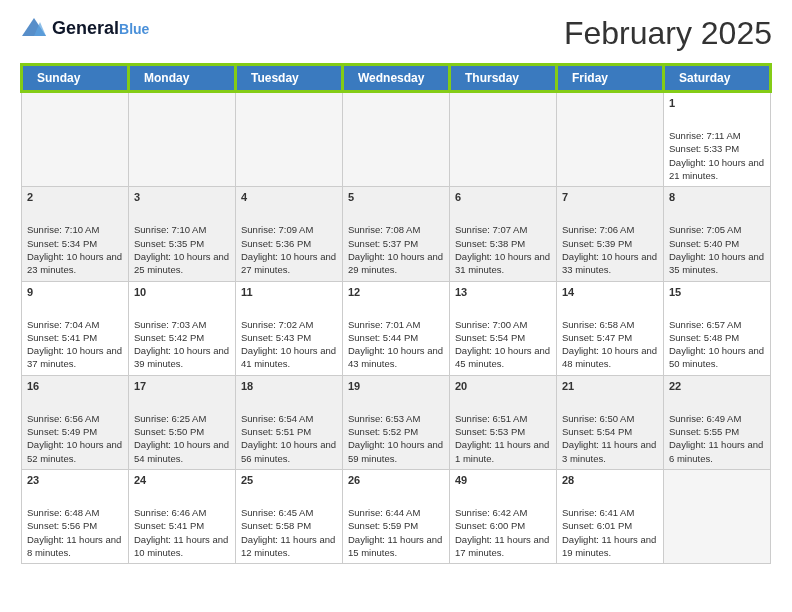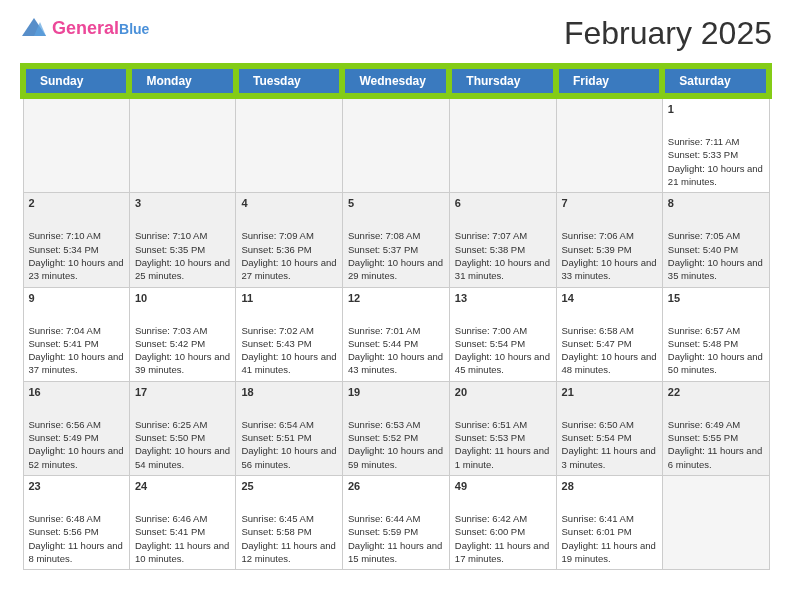--- a/index.html
+++ b/index.html
@@ -21,21 +21,21 @@
       margin-bottom: 12px;
     }
     .logo {
       display: flex;
       align-items: center;
       gap: 4px;
     }
     .logo-text-general {
       font-size: 18px;
       font-weight: bold;
-      color: #ec4899;
+      color: #0f172a;
       line-height: 1;
     }
     .logo-text-blue {
       font-size: 14px;
       font-weight: bold;
       color: #4a90d9;
       line-height: 1;
     }
     .logo-icon {
       width: 28px;
@@ -59,21 +59,21 @@
       border-collapse: collapse;
       border: 1px solid #ccc;
     }
     .calendar th {
       background: #3a7abf;
       color: #fff;
       font-size: 12px;
       font-weight: bold;
       padding: 5px 14px;
       text-align: left;
-      border: 6px solid #84cc16;
+      border: 3px solid #84cc16;
     }
     .calendar td {
       width: 107px;
       vertical-align: top;
       padding: 4px 5px;
       border: 1px solid #ccc;
       font-size: 10px;
       color: #333;
       height: 90px;
       background: #fff;

